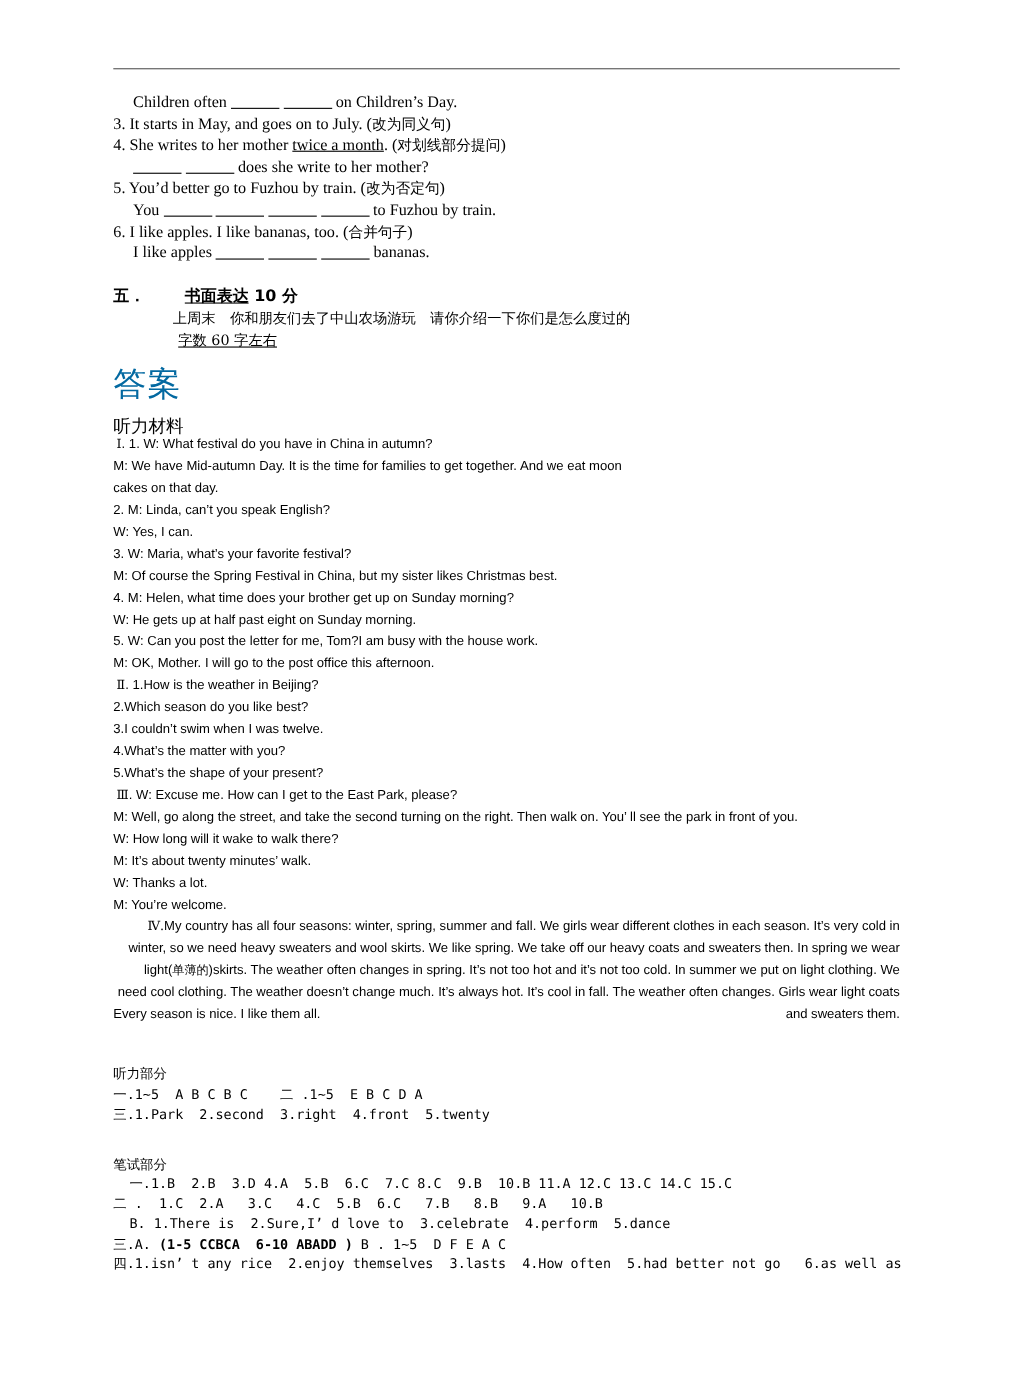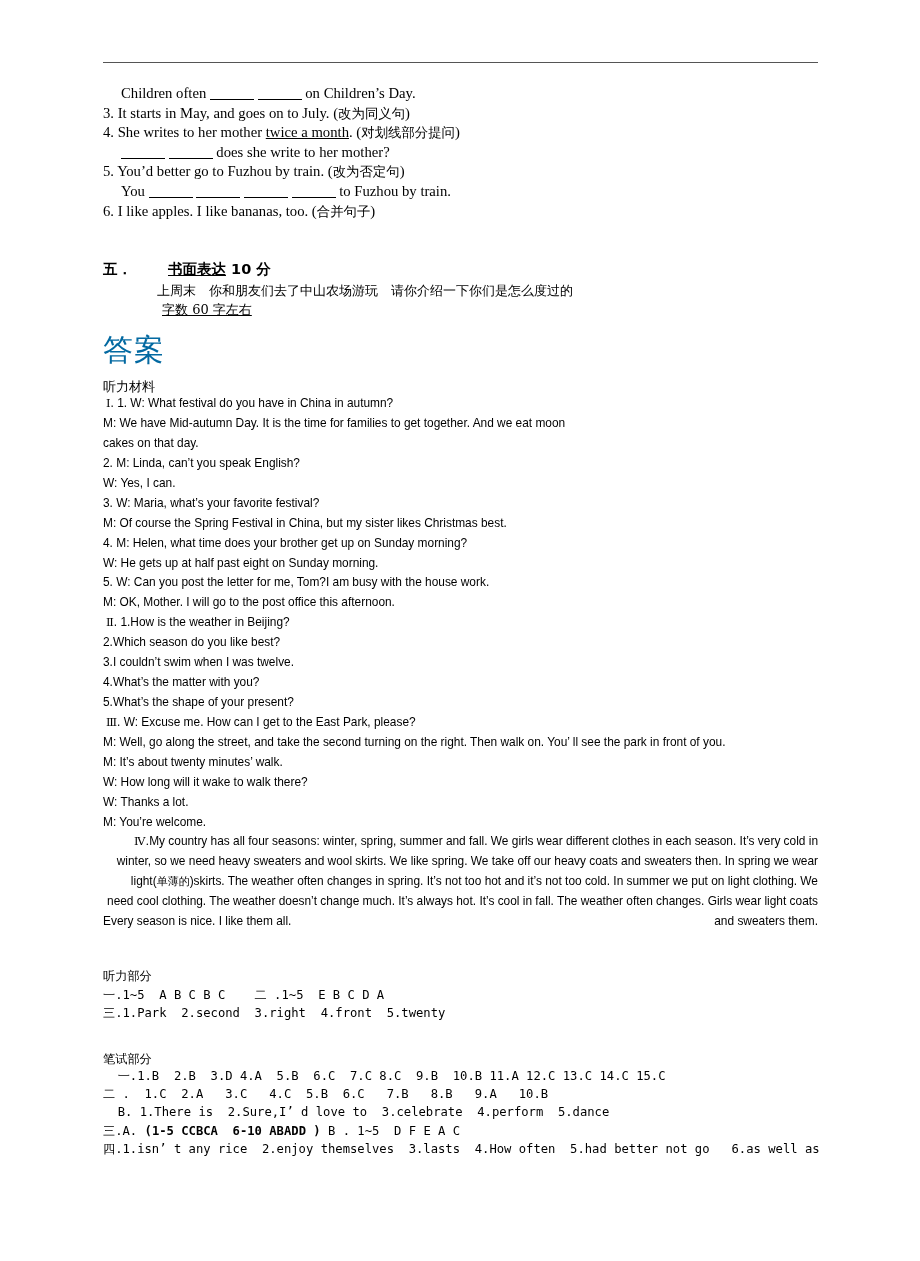--- a/index.html
+++ b/index.html
@@ -98,21 +98,21 @@
     letter-spacing: 1px;
     font-weight: normal;
     color: #0369a1;
   }
 
   
   .subhead {
     position: absolute;
     left: 103px;
     font-family: "DejaVu Sans", "Liberation Sans", sans-serif;
-    font-size: 13px;
+    font-size: 16px;
     white-space: nowrap;
     text-align: center;
   }
 
   
   .transcript {
     position: absolute;
     left: 103px;
     top: 394px;
     width: 730px;
@@ -173,20 +173,21 @@
   <div class="hrule"></div>
 
   <div class="ex-block" id="ex-block">
       <div class="ex-line ex-indent"><span>Children often </span><span class="blank b-md"></span><span>   </span><span class="blank b-md"></span><span> on Children’s Day.</span></div>
       <div class="ex-line"><span>3. It starts in May, and goes on to July. (</span><span class="cn cn-serif">改为同义句</span><span>)</span></div>
       <div class="ex-line"><span>4. She writes to her mother </span><span class="ul">twice a month</span><span>. (</span><span class="cn cn-serif">对划线部分提问</span><span>)</span></div>
       <div class="ex-line ex-indent"><span class="blank b-md"></span><span> </span><span class="blank b-md"></span><span> does she write to her mother?</span></div>
       <div class="ex-line"><span>5. You’d better go to Fuzhou by train. (</span><span class="cn cn-serif">改为否定句</span><span>)</span></div>
       <div class="ex-line ex-indent"><span>You </span><span class="blank b-md"></span><span> </span><span class="blank b-md"></span><span> </span><span class="blank b-md"></span><span> </span><span class="blank b-md"></span><span> to Fuzhou by train.</span></div>
       <div class="ex-line"><span>6. I like apples. I like bananas, too. (</span><span class="cn cn-serif">合并句子</span><span>)</span></div>
+      <div class="ex-line ex-indent"><span>I like apples </span><span class="blank b-md"></span><span> </span><span class="blank b-md"></span><span> </span><span class="blank b-md"></span><span> bananas.</span></div>
     </div>
 
   <div class="sec5">
     <span>五．</span><span class="gap"></span><span class="u">书面表达</span> <span>10 分</span>
   </div>
   <div class="sec5-prompt">上周末　你和朋友们去了中山农场游玩　请你介绍一下你们是怎么度过的</div>
   <div class="sec5-prompt2">字数 60 字左右</div>
 
   <div class="answers-title">答案</div>
 
@@ -204,22 +205,22 @@
       <div class="t-line"><span>W: He gets up at half past eight on Sunday morning.</span></div>
       <div class="t-line"><span>5. W: Can you post the letter for me, Tom?I am busy with the house work.</span></div>
       <div class="t-line"><span>M: OK, Mother. I will go to the post office this afternoon.</span></div>
       <div class="t-line t-indent"><span class="rn">Ⅱ</span><span>. 1.How is the weather in Beijing?</span></div>
       <div class="t-line"><span>2.Which season do you like best?</span></div>
       <div class="t-line"><span>3.I couldn’t swim when I was twelve.</span></div>
       <div class="t-line"><span>4.What’s the matter with you?</span></div>
       <div class="t-line"><span>5.What’s the shape of your present?</span></div>
       <div class="t-line t-indent"><span class="rn">Ⅲ</span><span>. W: Excuse me. How can I get to the East Park, please?</span></div>
       <div class="t-line"><span>M: Well, go along the street, and take the second turning on the right. Then walk on. You’ ll see the park in front of you.</span></div>
+      <div class="t-line"><span>W: How long will it wake to walk there?</span></div>
       <div class="t-line"><span>M: It’s about twenty minutes’ walk.</span></div>
-      <div class="t-line"><span>W: How long will it wake to walk there?</span></div>
       <div class="t-line"><span>W: Thanks a lot.</span></div>
       <div class="t-line"><span>M: You’re welcome.</span></div>
     </div>
 
   <div class="para4" id="para4"><span class="lead rn">Ⅳ.</span><span>My country has all four seasons: winter, spring, summer and fall. We girls wear different clothes in each season. It’s very cold in winter, so we need heavy sweaters and wool skirts. We like spring. We take off our heavy coats and sweaters then. In spring we wear light(</span><span class="cn" style="font-size: 11px;">单薄的</span><span>)skirts. The weather often changes in spring. It’s not too hot and it’s not too cold. In summer we put on light clothing. We need cool clothing. The weather doesn’t change much. It’s always hot. It’s cool in fall. The weather often changes. Girls wear light coats and sweaters them.</span></div>
   <div class="para4-last">Every season is nice. I like them all.</div>
 
   <div class="key-head" style="top:968px;">听力部分</div>
   <div class="key" id="key-listening" style="top:986px;"><div>一.1~5  A B C B C    二 .1~5  E B C D A</div><div>三.1.Park  2.second  3.right  4.front  5.twenty</div></div>
 

